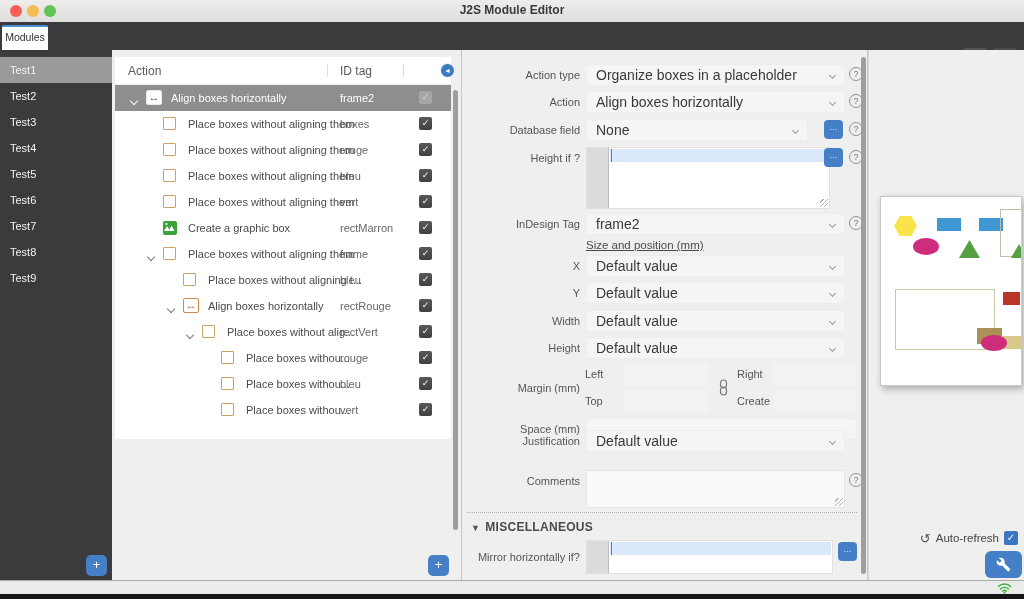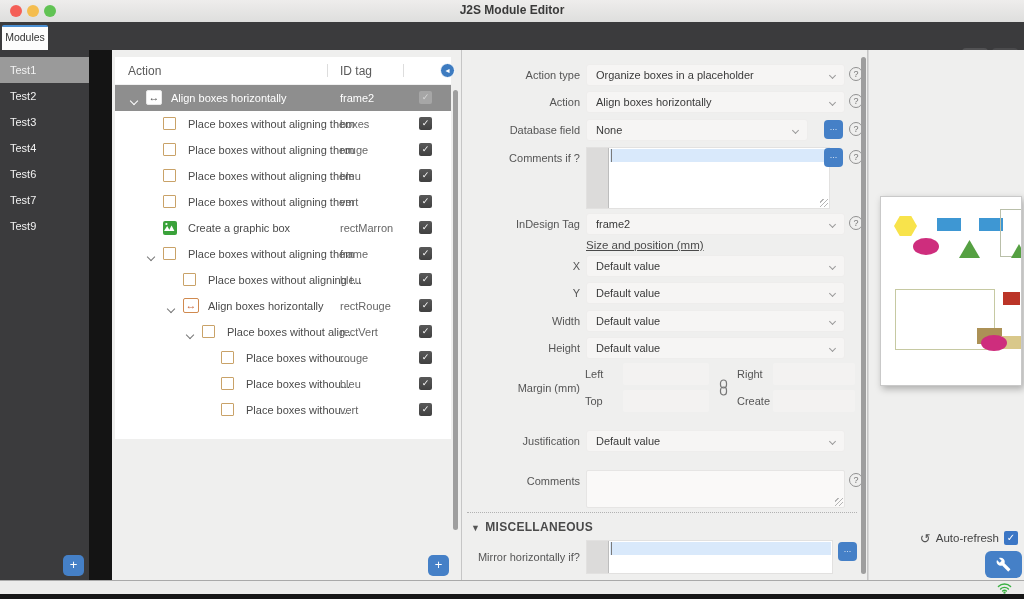--- a/index.html
+++ b/index.html
@@ -17,21 +17,21 @@
   .tabbar { position:absolute; top:22px; left:0; right:0; height:28px; background:#3b3b3d; }
   .tab { position:absolute; left:2px; top:3px; width:46px; height:25px; background:#fdfdfd;
     border-top:2px solid #4a8fd3; border-radius:2px 2px 0 0; font-size:10.5px; color:#333;
     text-align:center; line-height:21px; }
   .tbtn { position:absolute; top:26px; width:26px; height:20px; border-radius:4px; text-align:center; }
   .tbtn.code { right:36px; background:#525254; color:#9b9b9b; font-size:10px; line-height:20px; letter-spacing:1px; }
   .tbtn.search { right:6px; background:#4b4b4d; }
   .tbtn.search svg { margin-top:2px; }
 
   
-  .sidebar { position:absolute; top:50px; bottom:19px; left:0; width:89px; background:#3b3b3d; }
+  .sidebar { position:absolute; top:50px; bottom:19px; left:0; width:112px; background:#3b3b3d; }
   .middle  { position:absolute; top:50px; bottom:19px; left:112px; width:350px; background:#efefee; border-right:1px solid #c6c6c6; }
   .formp   { position:absolute; top:50px; bottom:19px; left:462px; width:406px; background:#efefee; border-right:1px solid #c6c6c6; }
   .rightp  { position:absolute; top:50px; bottom:19px; left:868px; right:0; background:#efefee; }
 
   
   .side-list { padding-top:7px; }
   .side-item { height:26px; line-height:26px; padding-left:10px; font-size:11px; color:#f2f2f2; cursor:default; }
   .side-item.selected { background:#9a9a9a; }
   .addbtn { position:absolute; width:21px; height:21px; background:#4580c7; border-radius:5px;
     color:#fff; font-size:13px; text-align:center; line-height:19px; }
@@ -66,21 +66,21 @@
   .trow.sel .ric.align { border-color:#e8e8e8; color:#555; }
   .trow.sel .cb { background:#a6a6a6; color:#d6d6d6; }
   .vscroll { position:absolute; width:5px; border-radius:3px; background:#9e9e9e; }
   .mscroll { right:3px; top:40px; bottom:50px; }
   .fscroll { right:1px; top:7px; bottom:6px; }
 
   
   .frow { position:absolute; left:0; right:0; height:22px; }
   .flabel { position:absolute; left:0; width:118px; text-align:right; font-size:11px; color:#555; line-height:22px; white-space:nowrap; }
   .ffield { position:absolute; left:124px; width:259px; height:22px; background:#f6f5f4; border:1px solid #eeedec;
-    border-radius:3px; font-size:11px; color:#3a3a3a; line-height:20px; padding-left:9px; }
+    border-radius:3px; font-size:14px; color:#3a3a3a; line-height:20px; padding-left:9px; }
   .ffield.short { width:222px; }
   .fchev { position:absolute; right:9px; top:8px; width:5px; height:5px; border-right:1.3px solid #9a9a9a; border-bottom:1.3px solid #9a9a9a; transform:rotate(45deg); }
   .dots { position:absolute; left:362px; top:1px; width:19px; height:19px; background:#4580c7; border-radius:4px;
     color:#d9e4f3; font-size:9px; text-align:center; line-height:15px; }
   .help { position:absolute; left:387px; top:3px; width:14px; height:14px; border:1px solid #919191; border-radius:50%;
     color:#787878; font-size:9px; text-align:center; line-height:12px; }
   .code-ed { position:absolute; left:124px; width:244px; background:#fff; border:1px solid #e2e1e0; }
   .gutter { position:absolute; left:0; top:0; bottom:0; width:22px; background:#dcdbda; border-right:1px solid #bdbdbd; }
   .hline { position:absolute; left:23px; right:1px; top:1px; height:13px; background:#d9e9fb; }
   .caret { position:absolute; left:1px; top:0; width:1px; height:13px; background:#7a7a7a; }
@@ -145,22 +145,24 @@
       </svg>
   </div>
 </div>
 
 <div class="sidebar">
   <div class="side-list">
     <div class="side-item selected">Test1</div>
     <div class="side-item">Test2</div>
     <div class="side-item">Test3</div>
     <div class="side-item">Test4</div>
+    <div class="side-item">Test5</div>
     <div class="side-item">Test6</div>
     <div class="side-item">Test7</div>
+    <div class="side-item">Test8</div>
     <div class="side-item">Test9</div>
   </div>
   <div class="addbtn side-add">+</div>
 </div>
 
 <div class="middle">
   <div class="table">
     <div class="thead">
       <span class="th a">Action</span>
       <span class="colsep cs1"></span>
@@ -277,21 +279,21 @@
   </div>
 
   <div class="frow" style="top:69px">
     <span class="flabel">Database field</span>
     <div class="ffield short"><span>None</span><i class="fchev"></i></div>
     <div class="dots">...</div>
     <span class="help">?</span>
   </div>
 
   <div class="frow" style="top:97px; height:62px">
-    <span class="flabel">Comments if ?</span>
+    <span class="flabel">Height if ?</span>
     <div class="code-ed" style="height:62px">
       <div class="gutter"></div>
       <div class="hline">
           <span class="caret"></span>
         </div>
       <span class="rsz"></span>
     </div>
     <div class="dots">...</div>
     <span class="help">?</span>
   </div>
@@ -332,20 +334,24 @@
     <span class="mlbl" style="left:123px; top:27px">Top</span>
     <div class="minput" style="left:161px; top:27px; width:86px"></div>
     <span class="mlbl" style="left:275px; top:27px">Create</span>
     <div class="minput" style="left:311px; top:27px; width:82px"></div>
     <svg style="position:absolute; left:256px; top:16px" width="11" height="17" viewBox="0 0 11 17">
       <rect x="2.5" y="1" width="6" height="8" rx="3" fill="none" stroke="#777" stroke-width="1.2"></rect>
       <rect x="2.5" y="8" width="6" height="8" rx="3" fill="none" stroke="#777" stroke-width="1.2"></rect>
     </svg>
   </div>
 
+  <div class="frow" style="top:368px">
+    <span class="flabel">Space (mm)</span>
+    <div class="ffield" style="width:271px"><span></span></div>
+  </div>
 
   <div class="frow" style="top:380px">
     <span class="flabel">Justification</span>
     <div class="ffield"><span>Default value</span><i class="fchev"></i></div>
   </div>
 
   <div class="frow" style="top:420px; height:38px">
     <span class="flabel">Comments</span>
     <div class="ffield cmts" style="height:38px"><span></span><span class="rsz"></span></div>
     <span class="help">?</span>

